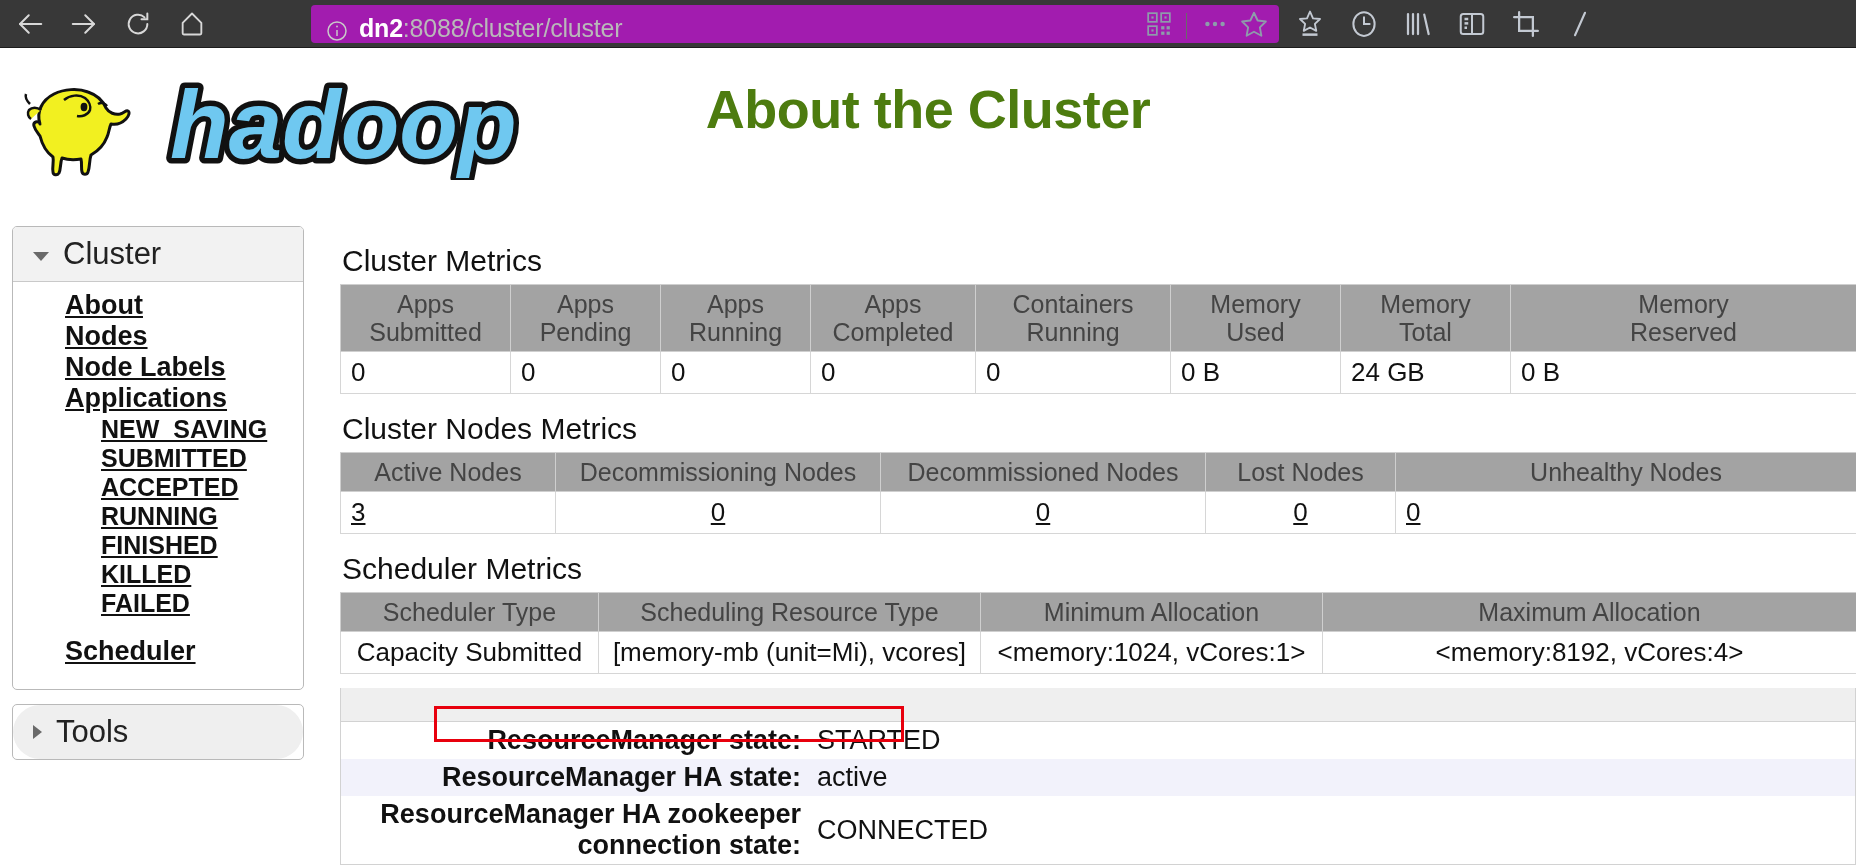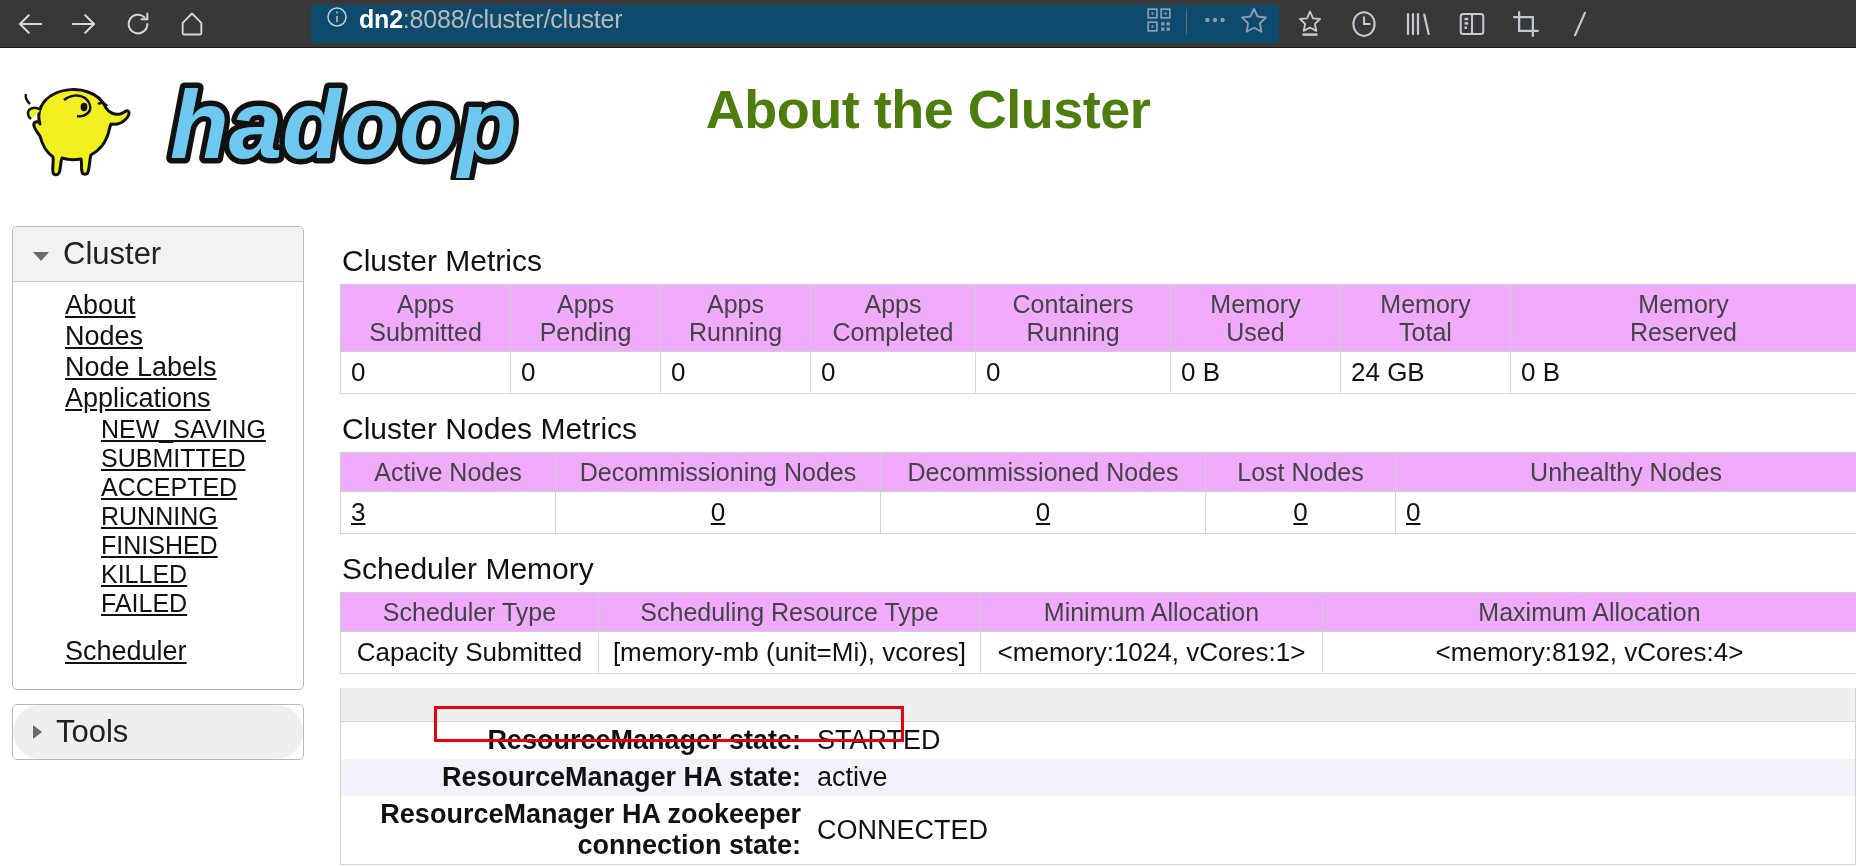--- a/index.html
+++ b/index.html
@@ -22,22 +22,22 @@
   }
   .nav-btns{ display:flex; align-items:center; gap:6px; padding-left:6px; }
   .nav-btn{
     width:48px; height:40px; display:flex; align-items:center; justify-content:center;
     color:#d8d8d8;
   }
   .nav-btn svg{ display:block; }
 
   .urlbar{
     position:absolute; left:311px; top:5px; width:968px; height:38px;
-    background:#0c4a6e; border-radius:4px;
-    display:flex; align-items:flex-start; padding:0 10px 0 14px;
+    background:#a21caf; border-radius:4px;
+    display:flex; align-items:flex-end; padding:0 10px 0 14px;
   }
   .url-info{ width:24px; height:24px; flex:0 0 24px; color:#c9c9c9; margin-right:10px;}
   .url-text{
     font-size:25px; color:#b9b9b9; white-space:nowrap; letter-spacing:-0.2px;
     flex:1; overflow:hidden;
   }
   .url-host{ color:#ffffff; font-weight:bold; }
   .url-icons{ display:flex; align-items:center; gap:10px; color:#8e9bab; }
   .url-sep{ width:1px; height:26px; background:#6a6a6a; margin:0 4px; }
 
@@ -72,31 +72,31 @@
     width:0;height:0;border-left:8px solid transparent;border-right:8px solid transparent;
     border-top:9px solid #6a6a6a; margin-top:4px;
   }
   .tri-right{
     width:0;height:0;border-top:7px solid transparent;border-bottom:7px solid transparent;
     border-left:9px solid #6a6a6a;
   }
   .panel-body{ padding:8px 0 22px 0; }
   .nav-link{
     display:block; font-size:27px; color:#111; text-decoration:underline;
-    line-height:1.08; padding:1px 0 1px 52px; cursor:pointer; white-space:pre;
+    line-height:1.08; padding:1px 0 1px 52px; cursor:pointer; white-space:pre;font-weight:bold;
   }
   .nav-link.sub{ padding-left:88px; font-size:25px; }
   .nav-gap{ height:18px; }
   .panel.tools{ margin-top:14px; }
   .panel.tools .panel-head{ border-bottom:none; background:#efefef;border-radius:27px; }
   .sec-title{ font-size:30px; color:#111; margin:18px 0 6px 2px; }
 
   table.metrics{ border-collapse:collapse; width:1516px; table-layout:fixed; }
   table.metrics th{
-    background:#f0abfc; border:1px solid #cfcfcf;
+    background:#a3a3a3; border:1px solid #cfcfcf;
     font-weight:normal; font-size:25px; color:#444;
     padding:5px 6px; line-height:1.12;
   }
   table.metrics td{
     border:1px solid #d6d6d6; border-top:none;
     font-size:26px; color:#111; padding:5px 10px; text-align:left;
     background:#fff;
   }
   table.metrics td.ctr{ text-align:center; }
   td a.lnk{ color:#111; text-decoration:underline; }
@@ -360,21 +360,21 @@
             <tr>
           <td><a class="lnk">3</a></td>
           <td class="ctr"><a class="lnk">0</a></td>
           <td class="ctr"><a class="lnk">0</a></td>
           <td class="ctr"><a class="lnk">0</a></td>
           <td><a class="lnk">0</a></td>
         </tr>
           </tbody>
       </table>
 
-      <div class="sec-title">Scheduler Memory</div>
+      <div class="sec-title">Scheduler Metrics</div>
       <table class="metrics">
         <colgroup>
           <col style="width:258px">
             <col style="width:382px">
             <col style="width:342px">
             <col style="width:534px">
         </colgroup>
         <thead>
             <tr>
           <th>Scheduler Type</th>

